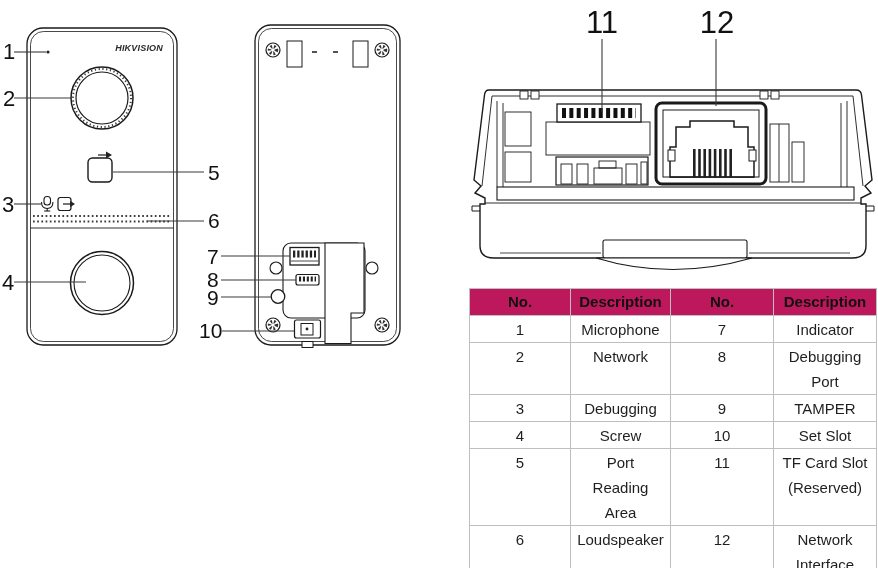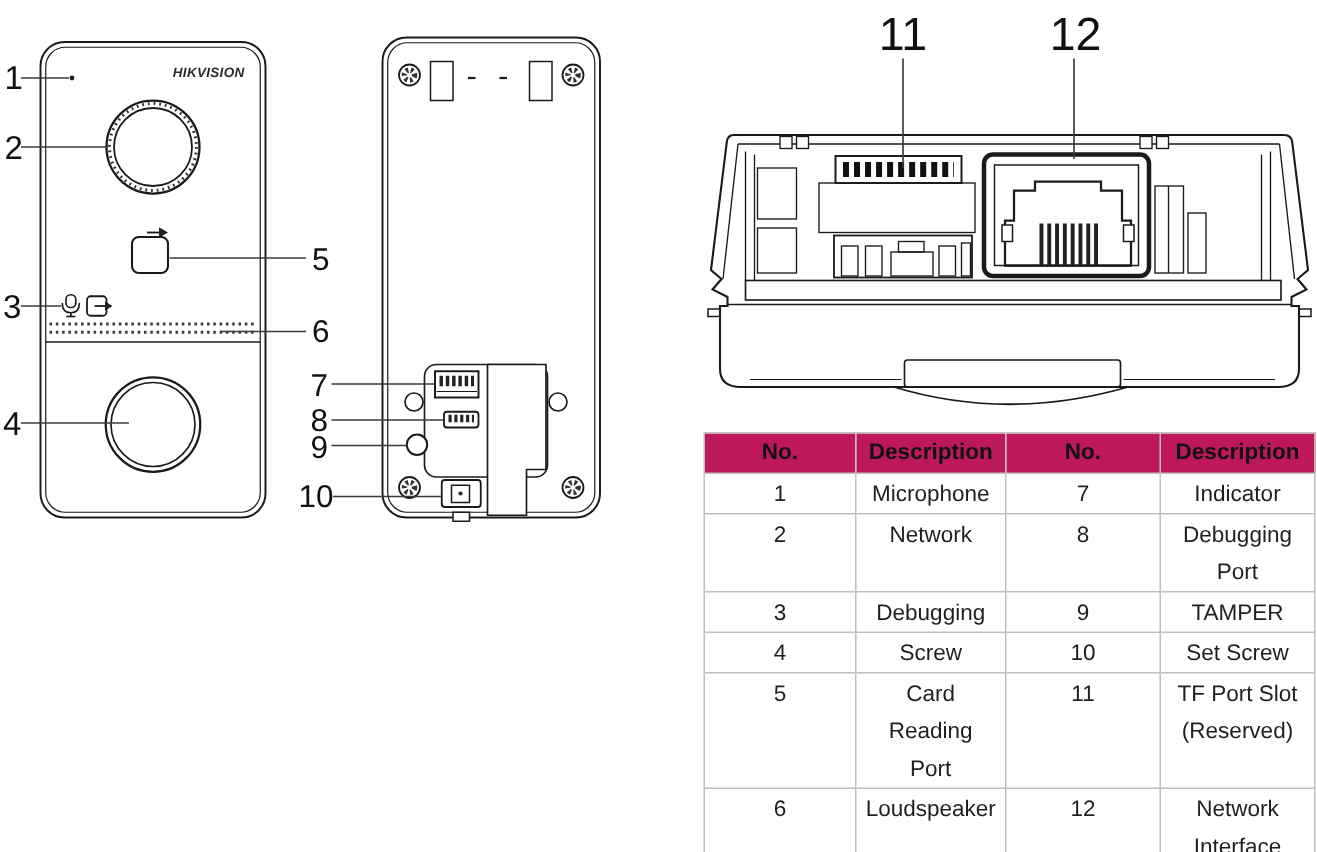--- a/index.html
+++ b/index.html
@@ -245,27 +245,27 @@
         <tr>
           <td>3</td>
           <td class="col-a">Debugging</td>
           <td>9</td>
           <td>TAMPER</td>
         </tr>
         <tr>
           <td>4</td>
           <td class="col-a">Screw</td>
           <td>10</td>
-          <td>Set Screw</td>
+          <td>Set Slot</td>
         </tr>
         <tr>
           <td>5</td>
-          <td class="cell-xnarrow">Card Reading Port</td>
+          <td class="cell-xnarrow">Port Reading Area</td>
           <td>11</td>
-          <td>TF Port Slot (Reserved)</td>
+          <td>TF Card Slot (Reserved)</td>
         </tr>
         <tr>
           <td>6</td>
           <td class="col-a">Loudspeaker</td>
           <td>12</td>
           <td>Network Interface</td>
         </tr>
       </tbody>
     </table>
   </div>

